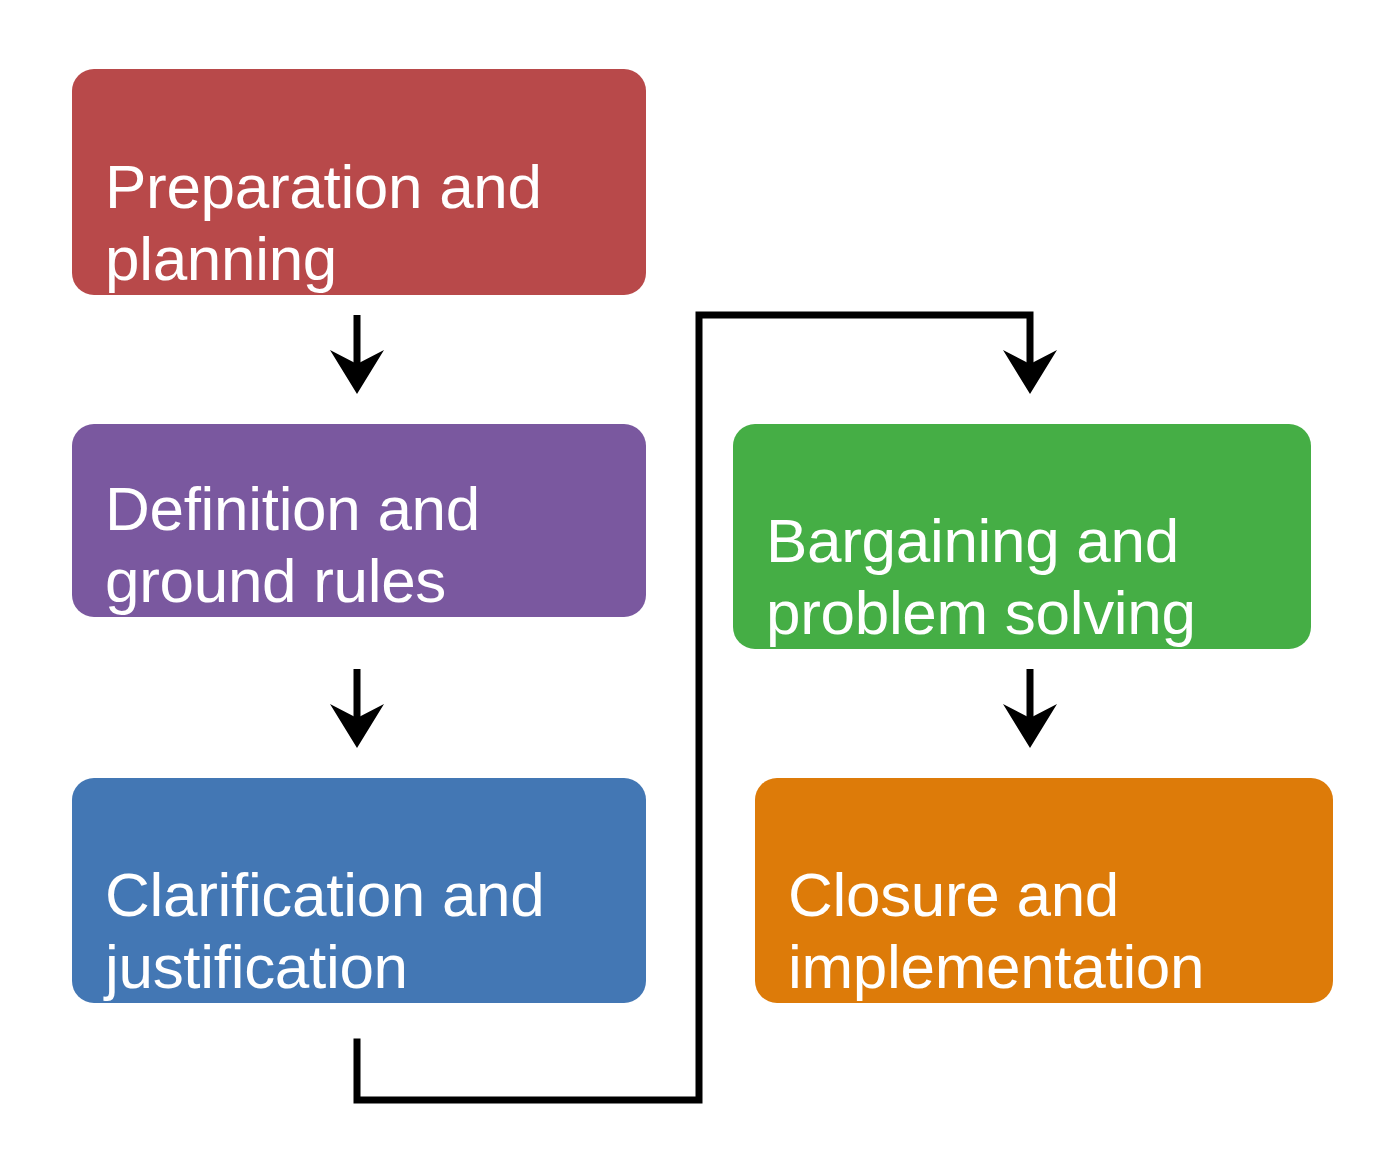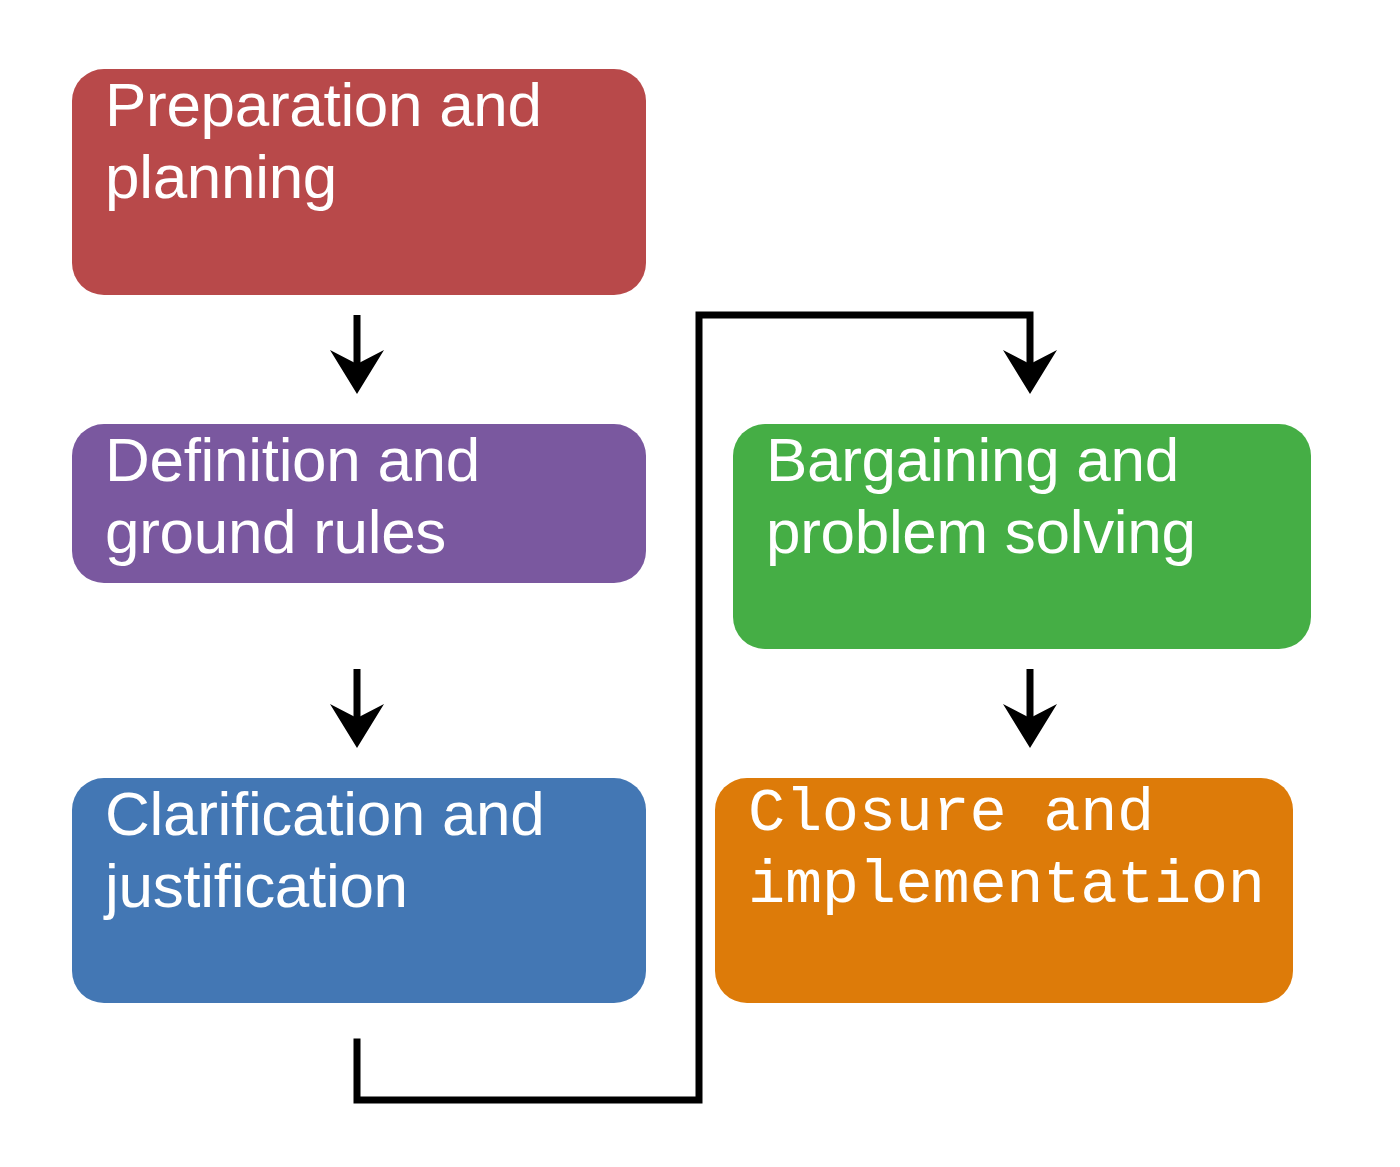--- a/index.html
+++ b/index.html
@@ -22,39 +22,39 @@
     position: absolute;
     left: 0;
     top: 0;
     width: 1400px;
     height: 1167px;
     pointer-events: none;
   }
   .node {
     position: absolute;
     box-sizing: border-box;
-    border-radius: 32px;
+    border-radius: 22px;
     display: flex;
-    align-items: flex-start;
+    align-items: flex-end;
     padding: 0 30px 0 33px;
   }
   .node-label {
     color: #ffffff;
     font-size: 62px;
     line-height: 1.16;
     font-weight: 400;
     letter-spacing: -0.3px;
     white-space: pre-line;
   }
   
   #node-preparation  { left: 72px;  top: 69px;  width: 574px; height: 226px; }
-  #node-definition   { left: 72px;  top: 424px; width: 574px; height: 159px; }
+  #node-definition   { left: 72px;  top: 424px; width: 574px; height: 193px; }
   #node-clarification{ left: 72px;  top: 778px; width: 574px; height: 225px; }
   #node-bargaining   { left: 733px; top: 424px; width: 578px; height: 225px; }
-  #node-closure      { left: 715px; top: 778px; width: 578px; height: 225px; font-family: Liberation Mono, monospace; }
+  #node-closure      { left: 755px; top: 778px; width: 578px; height: 225px; }
 </style>
 </head>
 <body>
 
 <div id="canvas">
 
   <svg class="flow-svg" viewBox="0 0 1400 1167" xmlns="http://www.w3.org/2000/svg">
 
     <g>
       <line x1="357" y1="315" x2="357" y2="368" stroke="#000000" stroke-width="7"></line>

